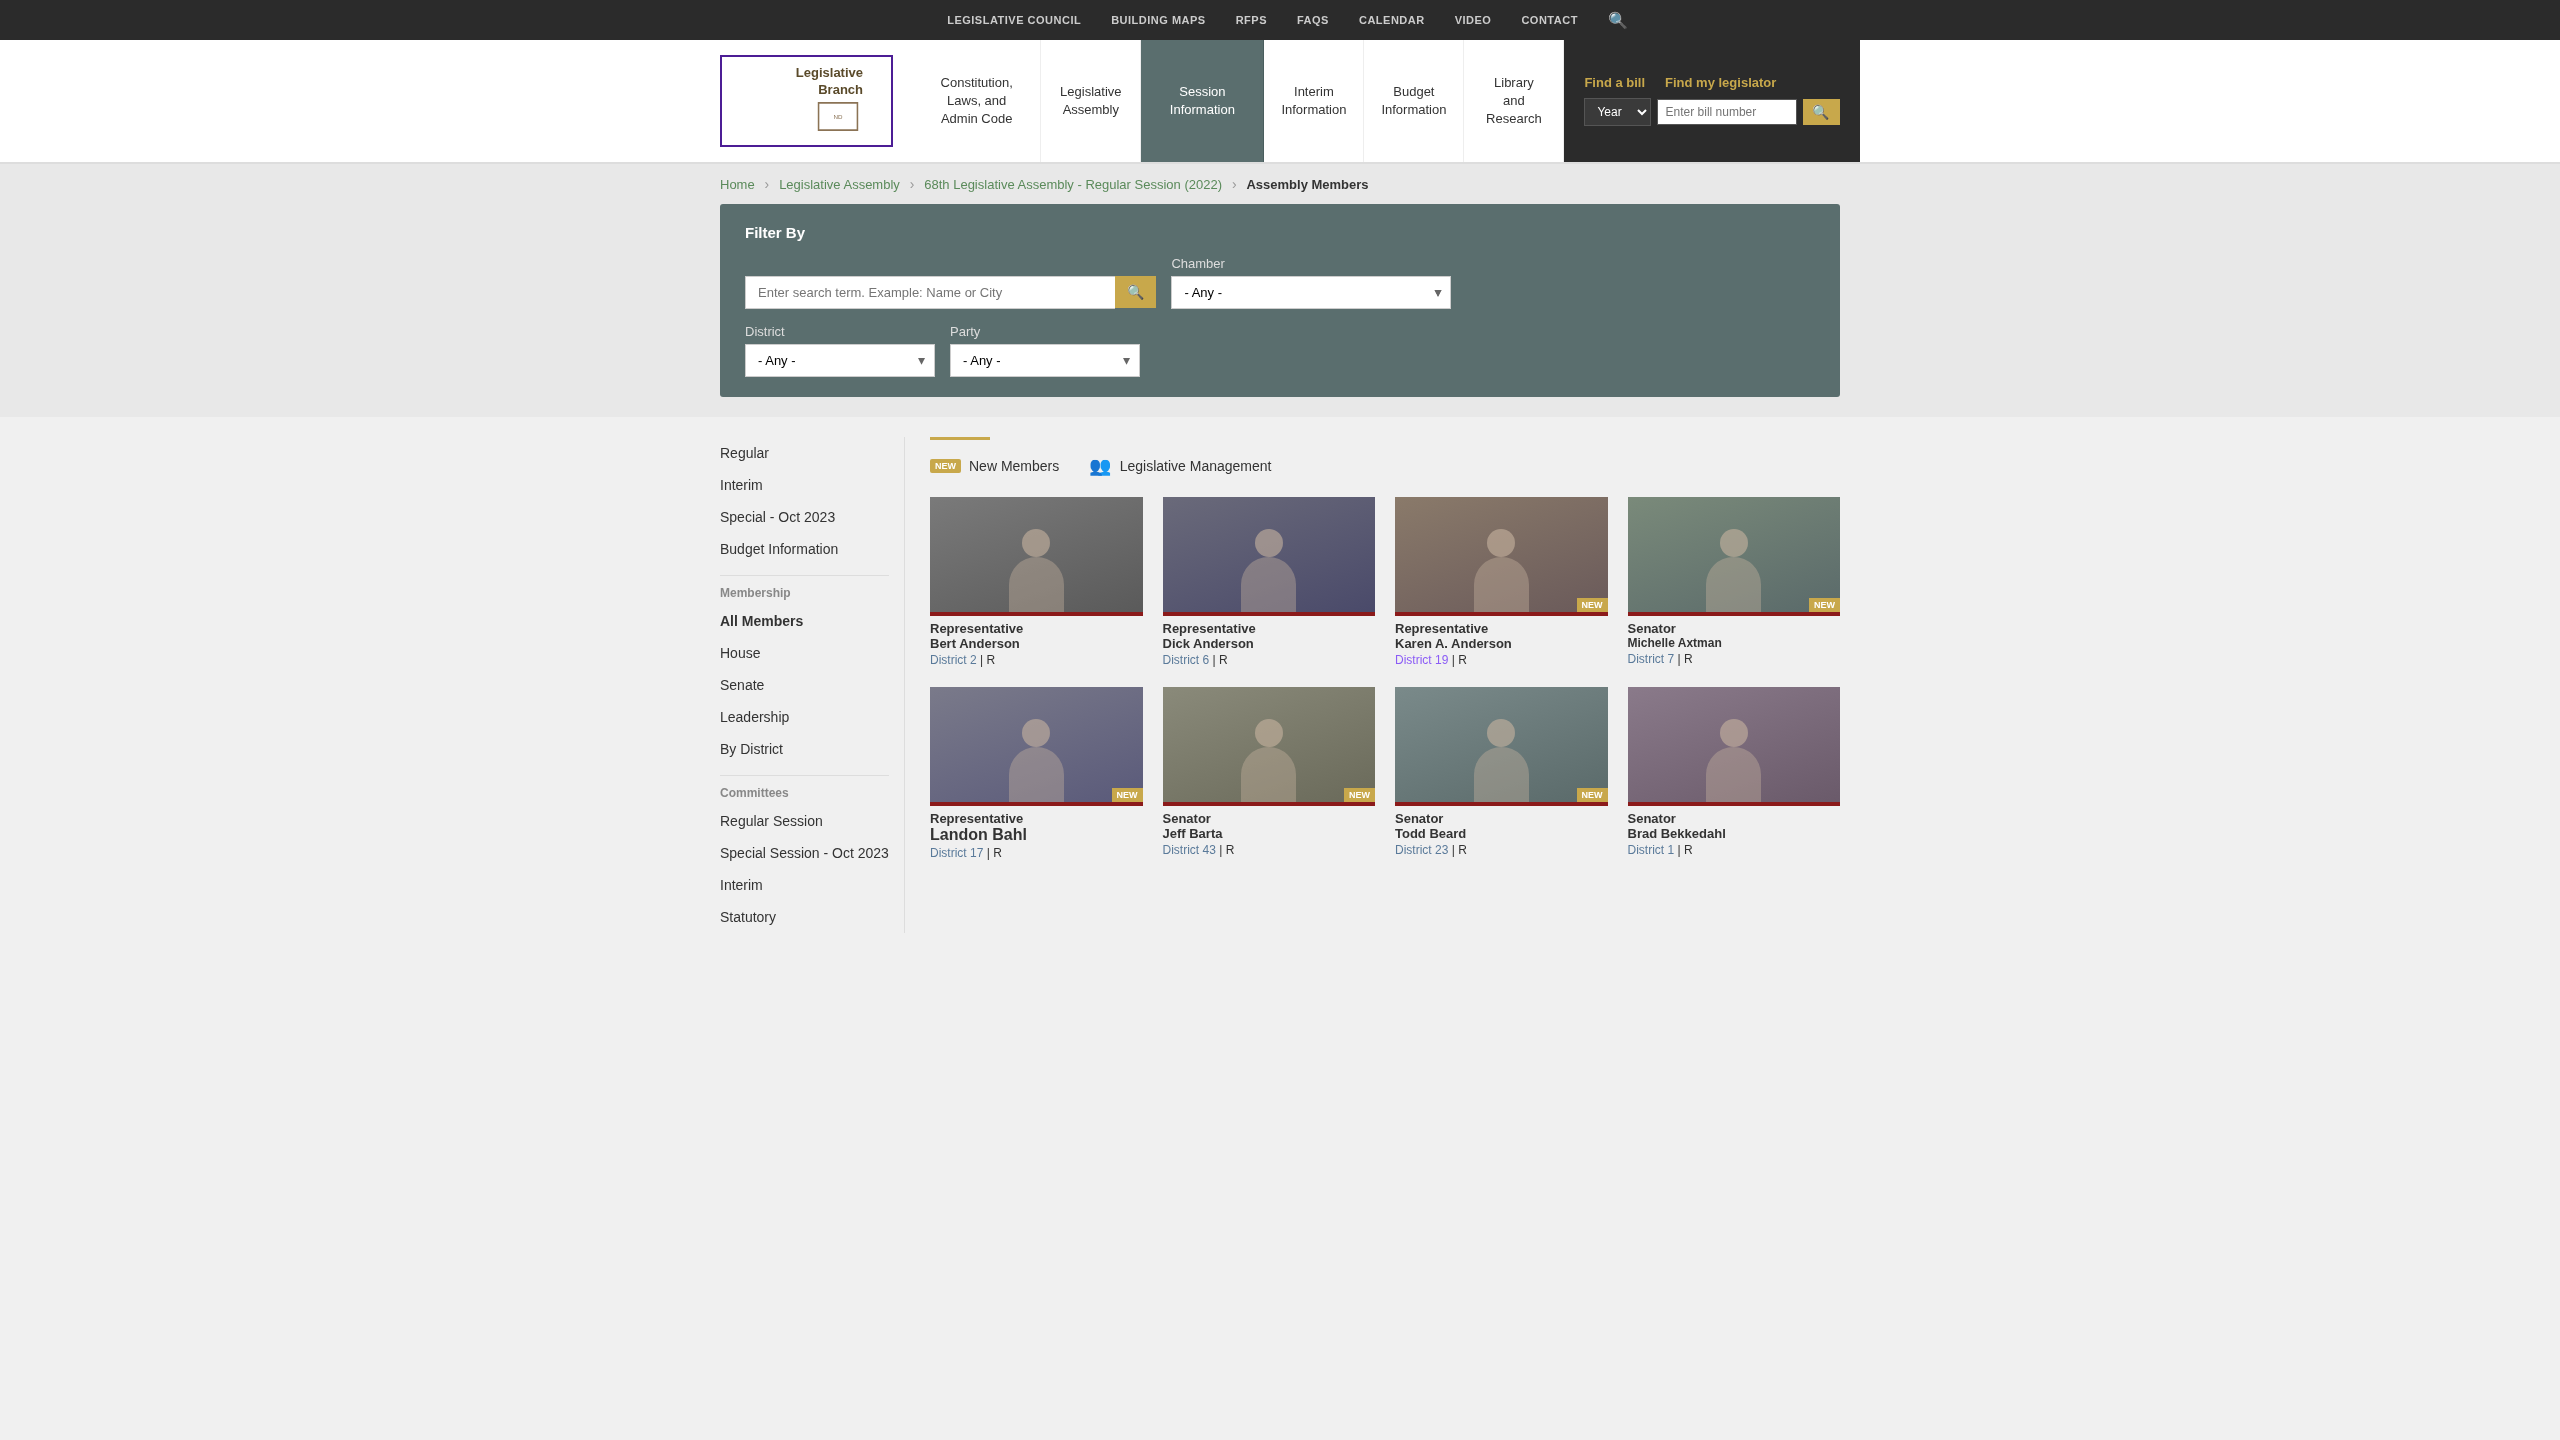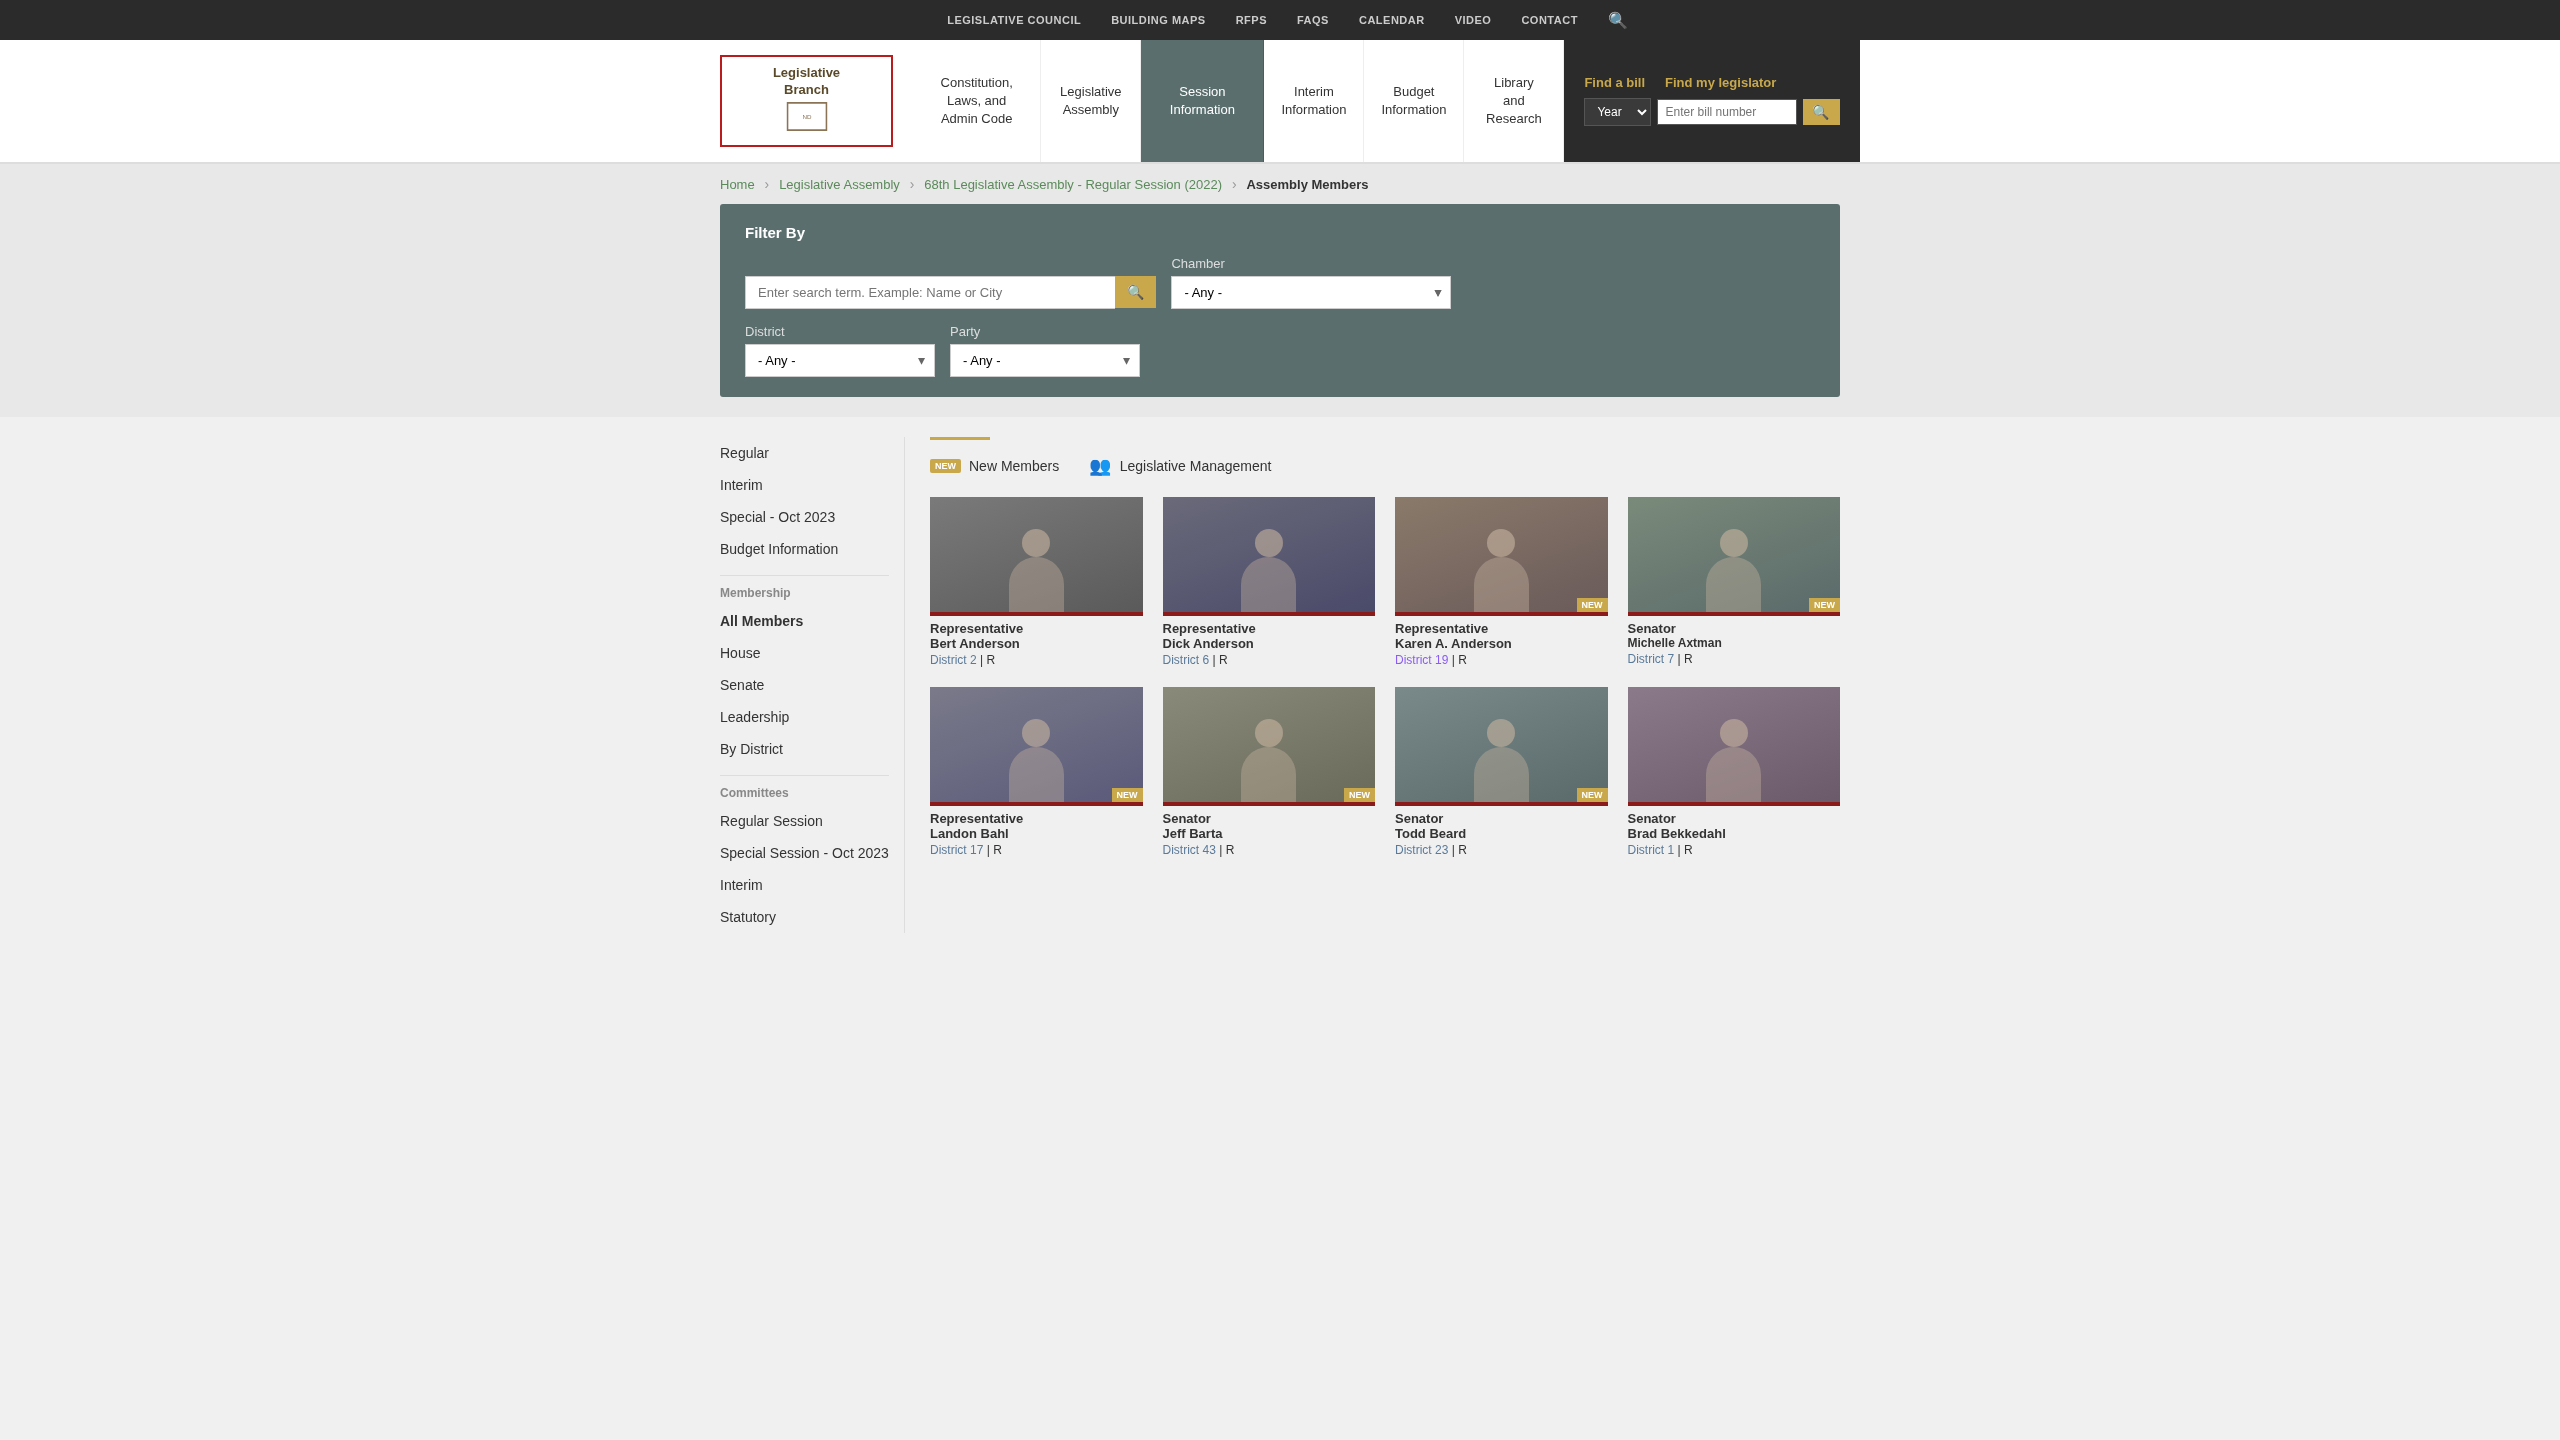--- a/index.html
+++ b/index.html
@@ -4,23 +4,23 @@
   <style>
     * { box-sizing: border-box; margin: 0; padding: 0; }
     body { font-family: Arial, sans-serif; font-size: 14px; background: #f0f0f0; color: #333; }
     .logo-area {
       padding: 15px 20px;
       display: flex;
       align-items: center;
       min-width: 200px;
     }
     .logo-box {
-      border: 2px solid #b91c1c;
+      border: 2px solid #4c1d95;
       padding: 8px 28px;
-      text-align: center;
+      text-align: right;
     }
     .nav-item {
       display: flex;
       flex-direction: column;
       align-items: center;
       justify-content: center;
       padding: 10px 20px;
       text-align: center;
       cursor: pointer;
       text-decoration: none;
@@ -356,21 +356,21 @@
             <div style="width:100%;height:115px;position:relative;overflow:hidden;">
               <div class="photo-5" style="width:100%;height:100%;display:flex;flex-direction:column;align-items:center;justify-content:flex-end;">
                 <div style="width:28px;height:28px;border-radius:50%;background:rgba(200,180,160,0.6);margin-top:15px;"></div>
                 <div style="width:55px;height:55px;background:rgba(200,180,160,0.4);border-radius:28px 28px 0 0;"></div>
               </div>
               <div style="position:absolute;bottom:0;right:0;background:#c8a84b;color:#fff;font-size:9px;font-weight:bold;padding:2px 5px;">NEW</div>
             </div>
             <div style="height:4px;background:#8b1a1a;width:100%;"></div>
             <div style="margin-top:5px;">
               <div style="font-size:13px;font-weight:bold;color:#333;">Representative</div>
-              <div style="font-size:13px;font-weight:bold;color:#333;">Landon Bahl</div>
+              <div style="font-size:16px;font-weight:bold;color:#333;">Landon Bahl</div>
               <div style="font-size:12px;margin-top:2px;">
                 <span style="color:#5a7a9a;">District 17</span>
                 <span style="color:#333;"> | </span>
                 <span style="color:#333;">R</span>
               </div>
             </div>
           </div>
 
           <div style="cursor:pointer;">
             <div style="width:100%;height:115px;position:relative;overflow:hidden;">

